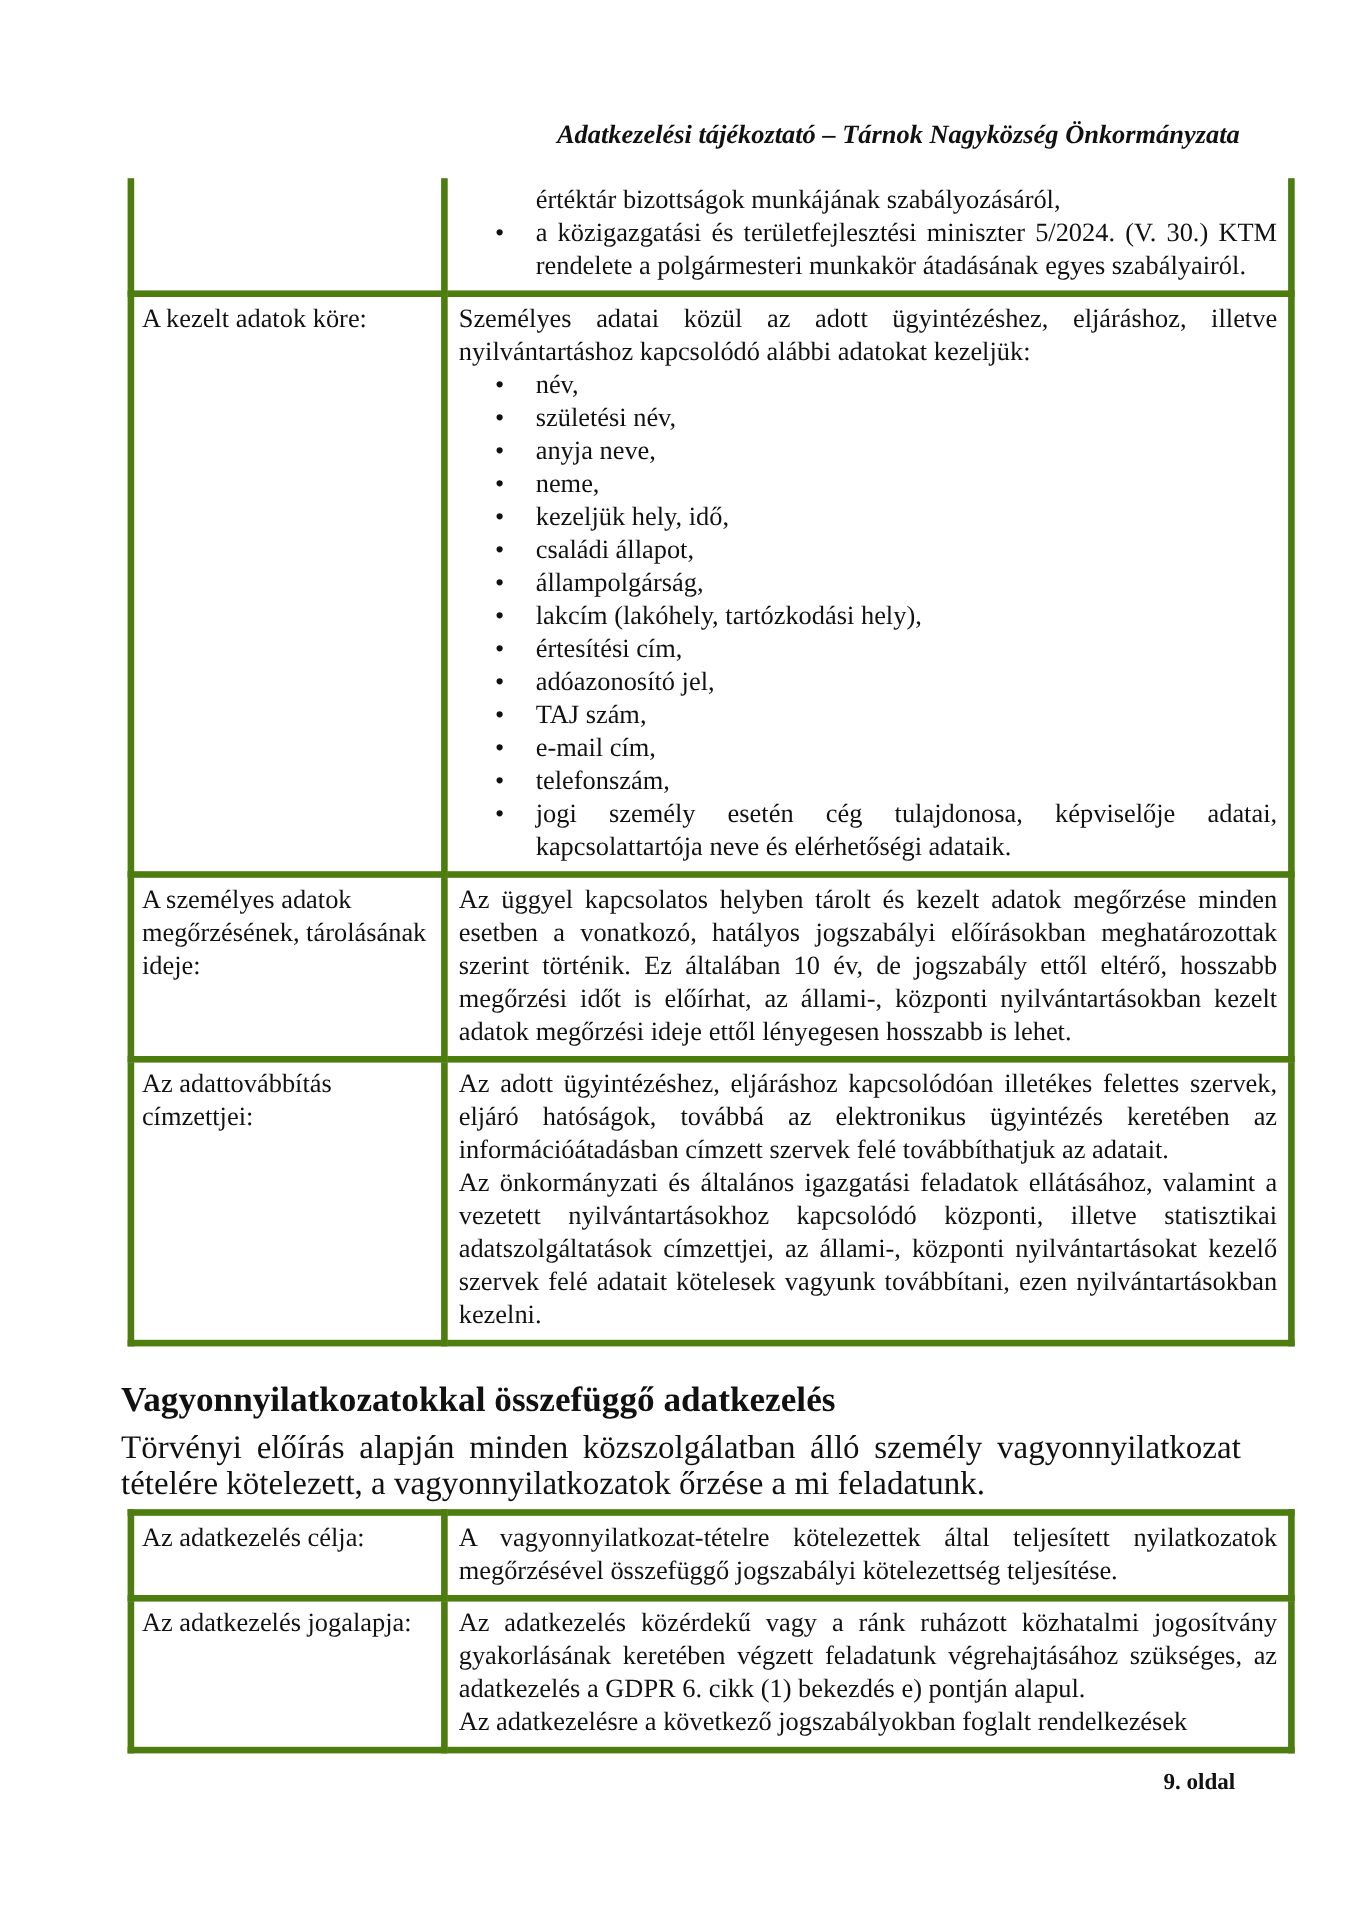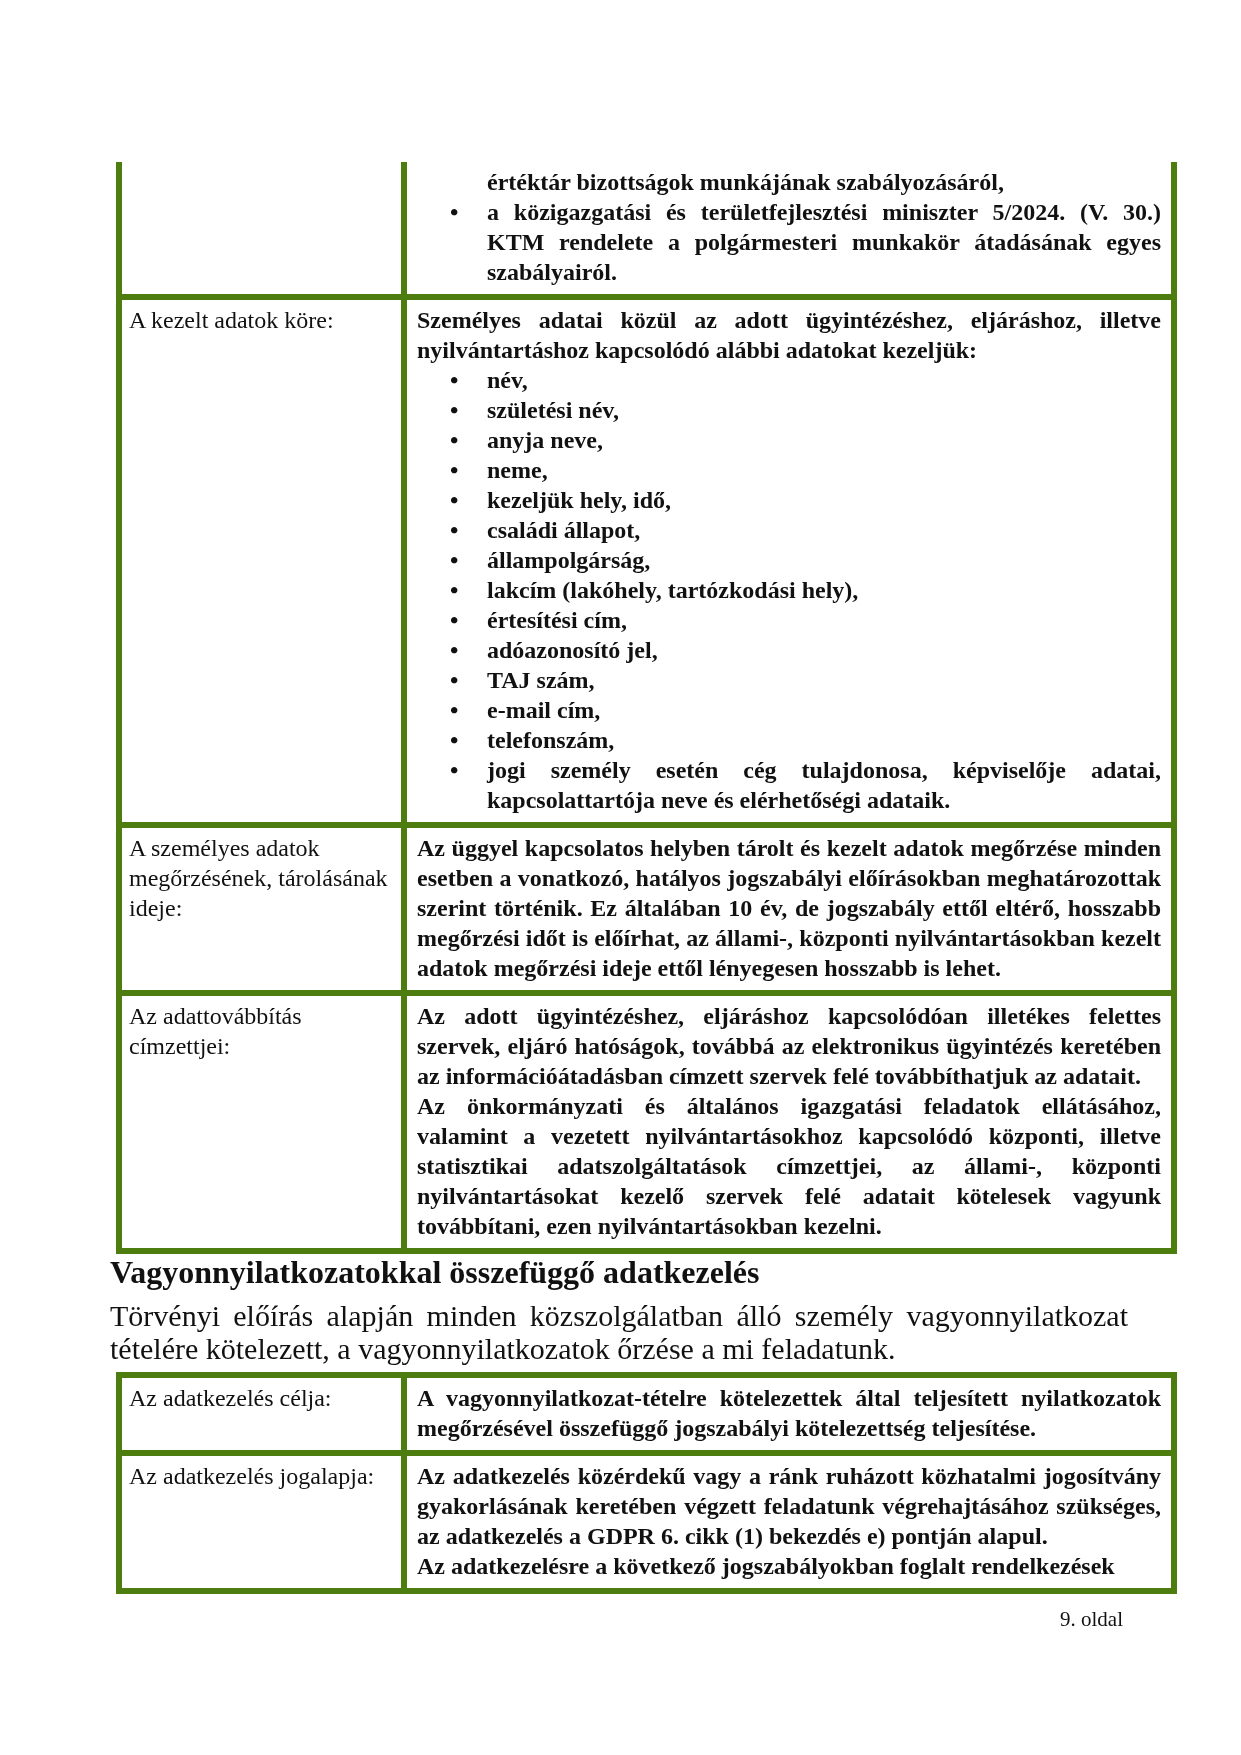--- a/index.html
+++ b/index.html
@@ -45,21 +45,20 @@
     border: 6px solid #4d7c0f;
     vertical-align: top;
   }
   .doc-table .label-cell {
     width: 268px;
     padding: 5px 4px 7px 7px;
   }
   .doc-table .value-cell {
     width: 744px;
     padding: 5px 10px 7px 10px;
-    font-weight: bold;
   }
   .t1 tr.row-first td { border-top: none; }
   .t2 td { padding-top: 3px; padding-bottom: 5px; }
 
   .cellp {
     margin: 0;
     text-align: justify;
   }
   ul.bullets {
     margin: 0;
@@ -100,27 +99,29 @@
     text-align: justify;
   }
 
   
   .doc-footer {
     position: absolute;
     top: 1606px;
     right: 118px;
     font-size: 21px;
     line-height: 26px;
+    font-weight: bold;
   }
 </style>
 </head>
 <body>
 
 <div class="page">
 
+  <div class="doc-header">Adatkezelési tájékoztató – Tárnok Nagyközség Önkormányzata</div>
 
   <table class="doc-table t1">
     <tbody>
       <tr class="row-first">
         <td class="label-cell"></td>
         <td class="value-cell">
           <ul class="bullets">
             <li class="continuation">értéktár bizottságok munkájának szabályozásáról,</li>
             <li>a közigazgatási és területfejlesztési miniszter 5/2024. (V. 30.) KTM rendelete a polgármesteri munkakör átadásának egyes szabályairól.</li>
           </ul>

